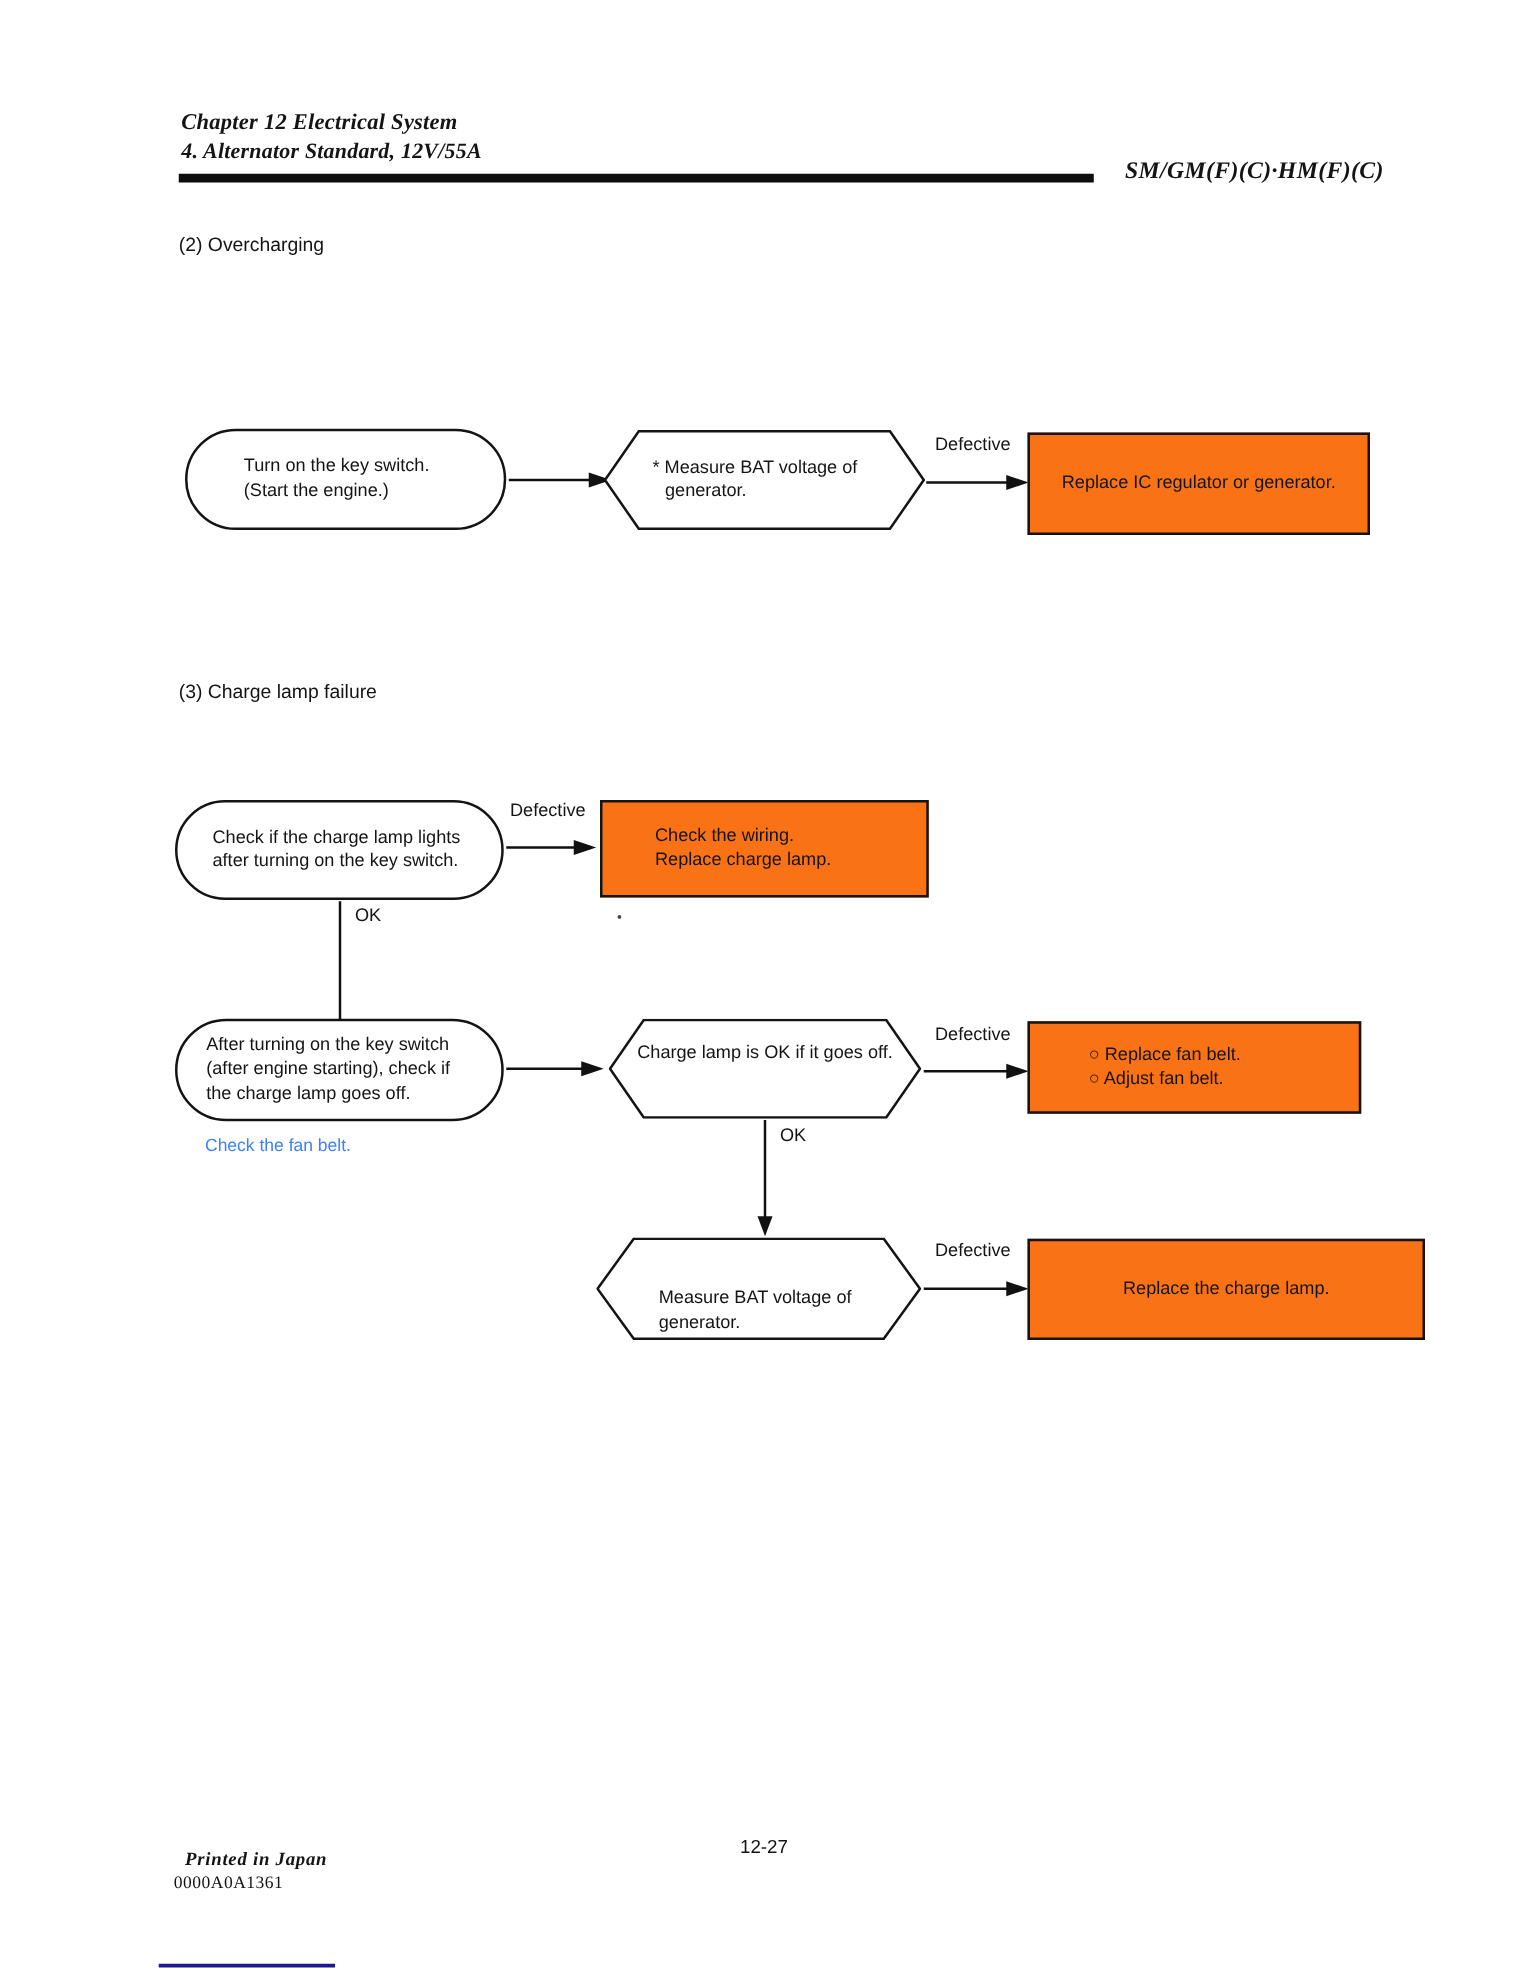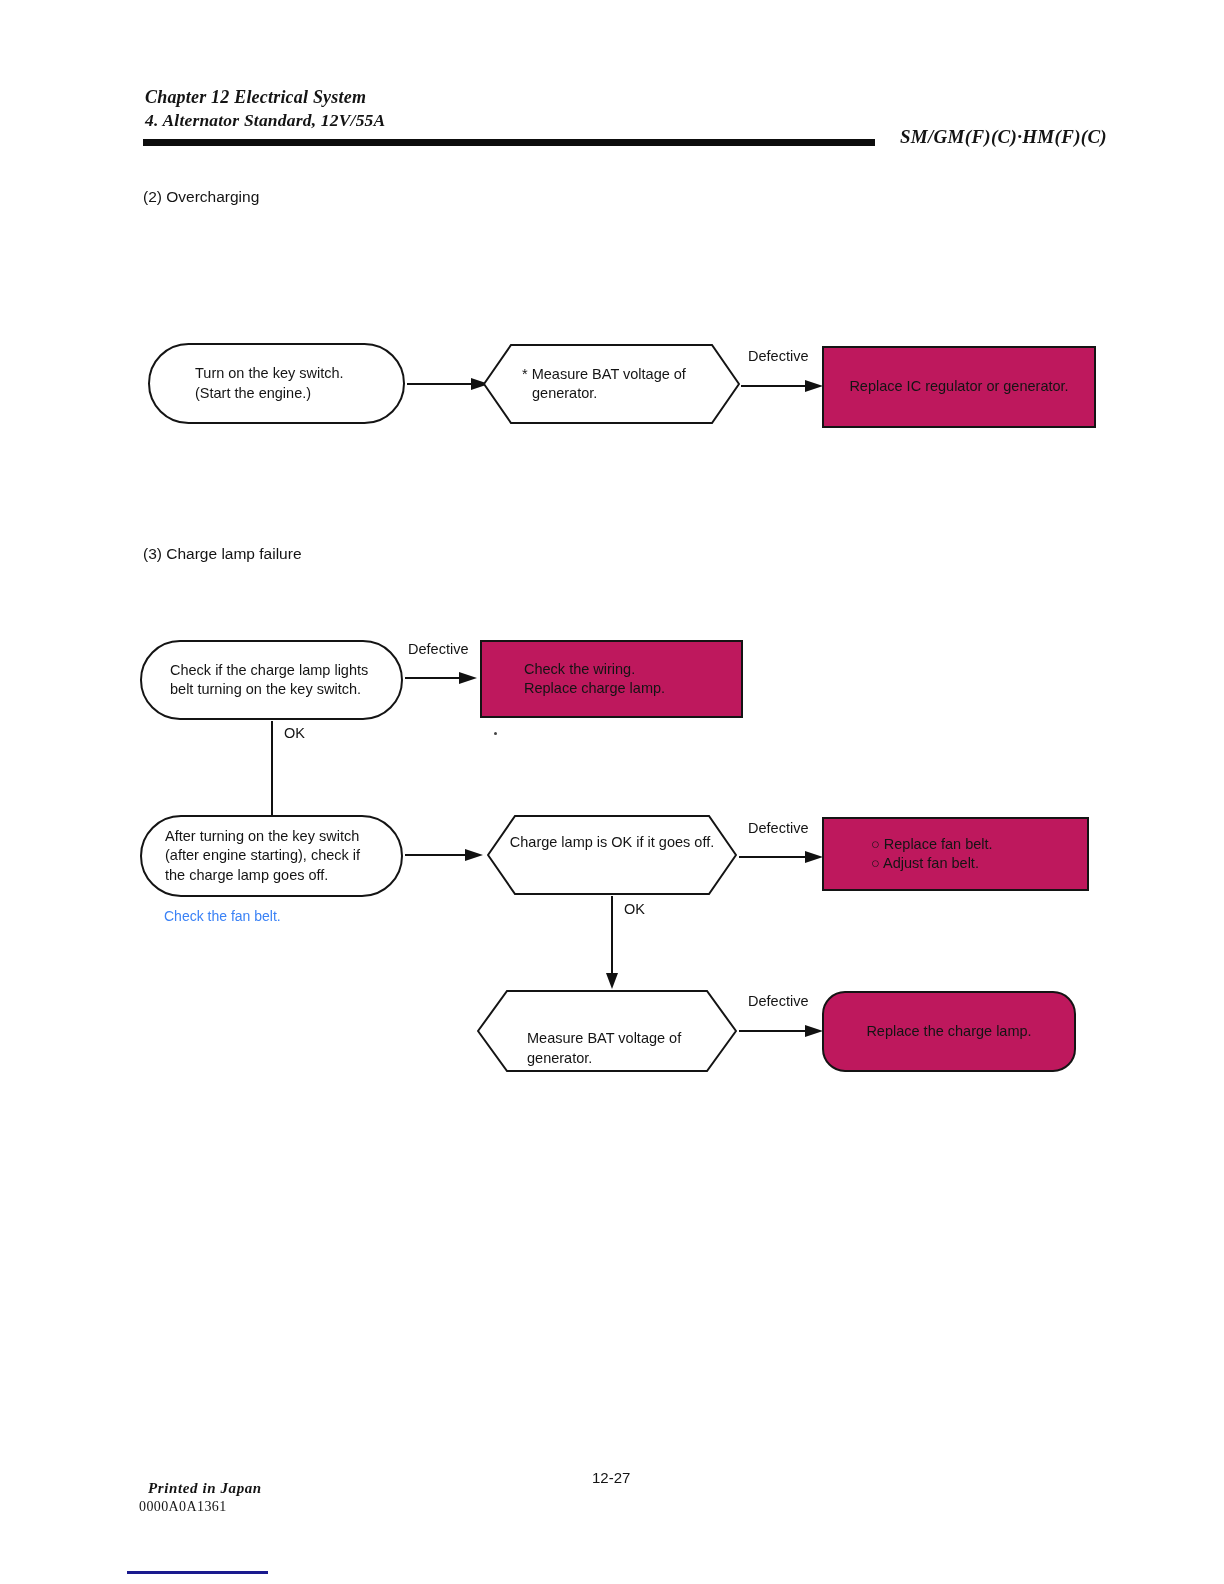--- a/index.html
+++ b/index.html
@@ -35,21 +35,21 @@
   }
   
   .sec-label{font-size:15.5px;}
   
   .stadium{
     border:2px solid #141414;border-radius:42px;
     display:flex;align-items:center;background:#fff;box-sizing:border-box;
   }
   .rectbox{
     border:2px solid #141414;
-    display:flex;align-items:center;background:#be185d;box-sizing:border-box;
+    display:flex;align-items:center;background:#f97316;box-sizing:border-box;
   }
   .hexwrap{position:absolute;}
   .hexwrap svg{position:absolute;left:0;top:0;}
   .hex-text{
     position:absolute;inset:0;
     display:flex;align-items:center;box-sizing:border-box;
   }
   .node-text{
     white-space:pre-line;
     font-size:14.5px;line-height:19.5px;color:#141414;
@@ -118,21 +118,21 @@
   </div>
 
   <div class="abs rectbox center-text" style="left:822px;top:346px;width:274px;height:82px;">
     <div class="node-text">Replace IC regulator or generator.</div>
   </div>
 
   <div class="abs sec-label" style="left:143px;top:545px;">(3) Charge lamp failure</div>
 
   <div class="abs stadium" style="left:140px;top:640px;width:263px;height:80px;">
     <div class="node-text" style="padding-left:28px;">Check if the charge lamp lights
-belt turning on the key switch.</div>
+after turning on the key switch.</div>
   </div>
 
   <div class="abs edge-label" style="left:408px;top:641px;">Defective</div>
   <div>
     <div class="hline" style="left:405px;top:677px;width:56px;"></div>
     <div class="ah-r" style="left:459px;top:672px;"></div>
   </div>
 
   <div class="abs rectbox" style="left:480px;top:640px;width:263px;height:78px;">
     <div class="node-text" style="padding-left:42px;">Check the wiring.
@@ -188,21 +188,21 @@
 generator.</div>
     </div>
   </div>
 
   <div class="abs edge-label" style="left:748px;top:993px;">Defective</div>
   <div>
     <div class="hline" style="left:739px;top:1030px;width:68px;"></div>
     <div class="ah-r" style="left:805px;top:1025px;"></div>
   </div>
 
-  <div class="abs rectbox center-text" style="left:822px;top:991px;width:254px;height:81px;border-radius:23px;">
+  <div class="abs rectbox center-text" style="left:822px;top:991px;width:318px;height:81px;">
     <div class="node-text">Replace the charge lamp.</div>
   </div>
 
   <div class="abs ft-printed">Printed in Japan</div>
   <div class="abs ft-code">0000A0A1361</div>
   <div class="abs ft-page">12-27</div>
   <div class="abs accent-line" style="background: rgb(26, 26, 142);"></div>
 
 </div>
 

